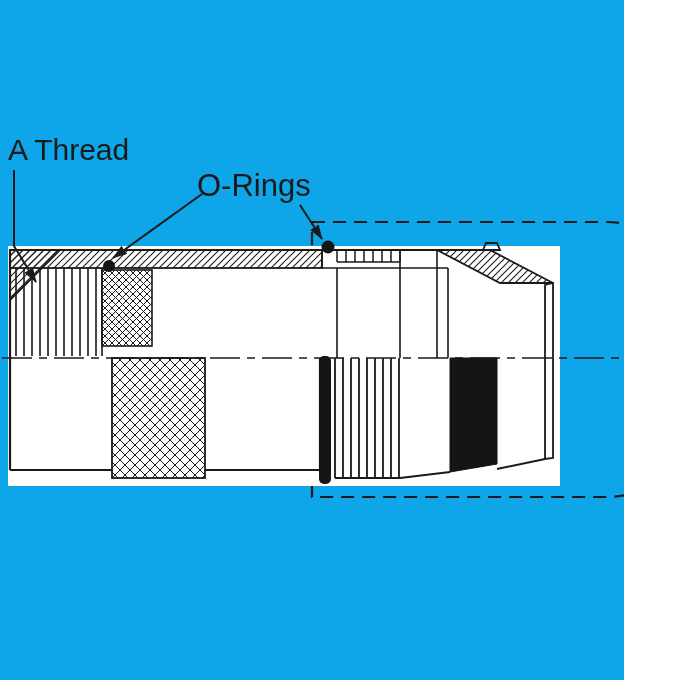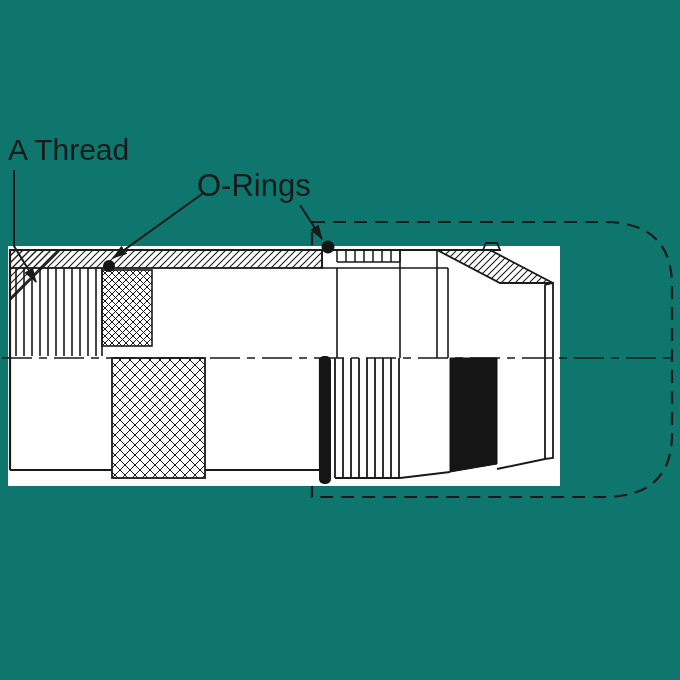--- a/index.html
+++ b/index.html
@@ -3,23 +3,23 @@
 <meta charset="utf-8">
 <style>
   html, body {
     margin: 0;
     padding: 0;
     background: #ffffff;
     font-family: "Liberation Sans", sans-serif;
   }
   .stage {
     position: relative;
-    width: 680px;
+    width: 624px;
     height: 680px;
-    background: #0f766e;
+    background: #0ea5e9;
     overflow: hidden;
   }
   svg { display: block; }
   text.callout {
     fill: #1a1a1a;
     font-family: "Liberation Sans", sans-serif;
   }
   .t-athread { font-size: 30px; }
   .t-orings  { font-size: 31px; }
 </style>

